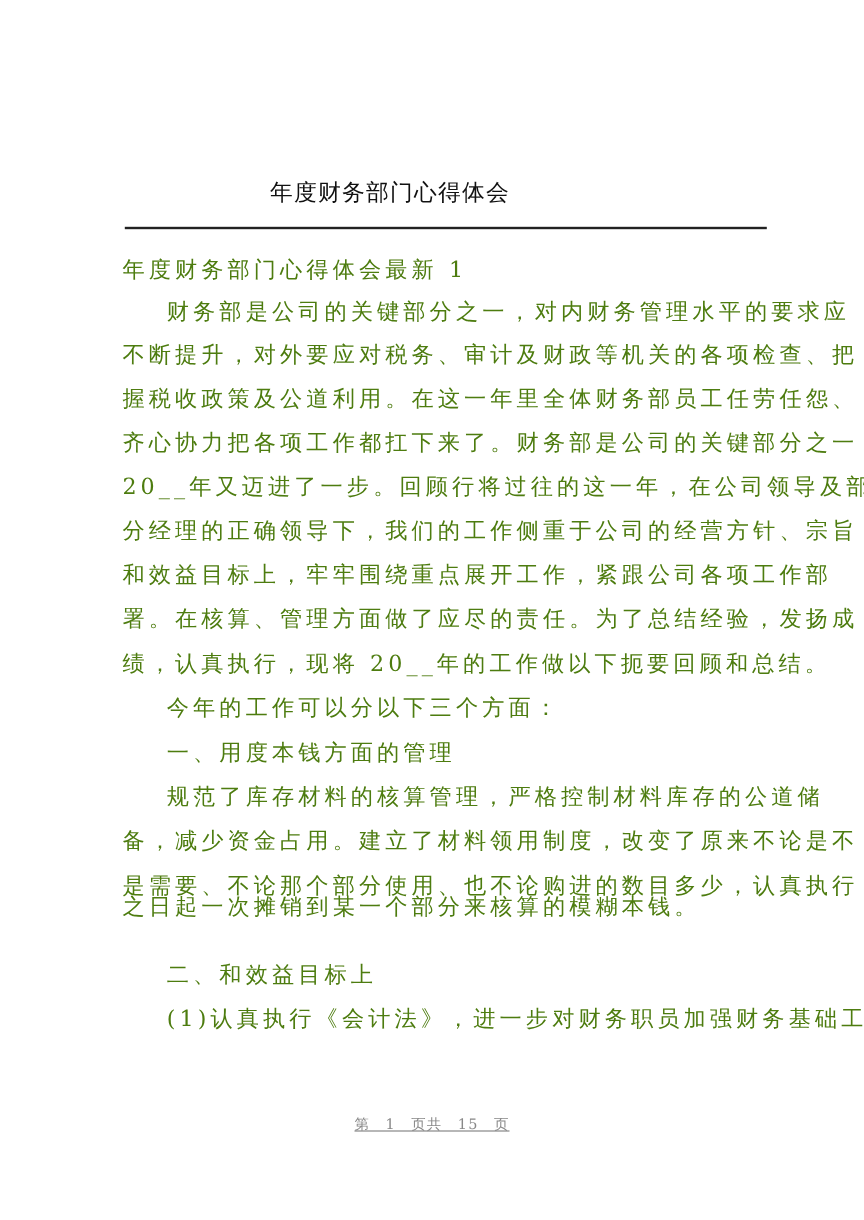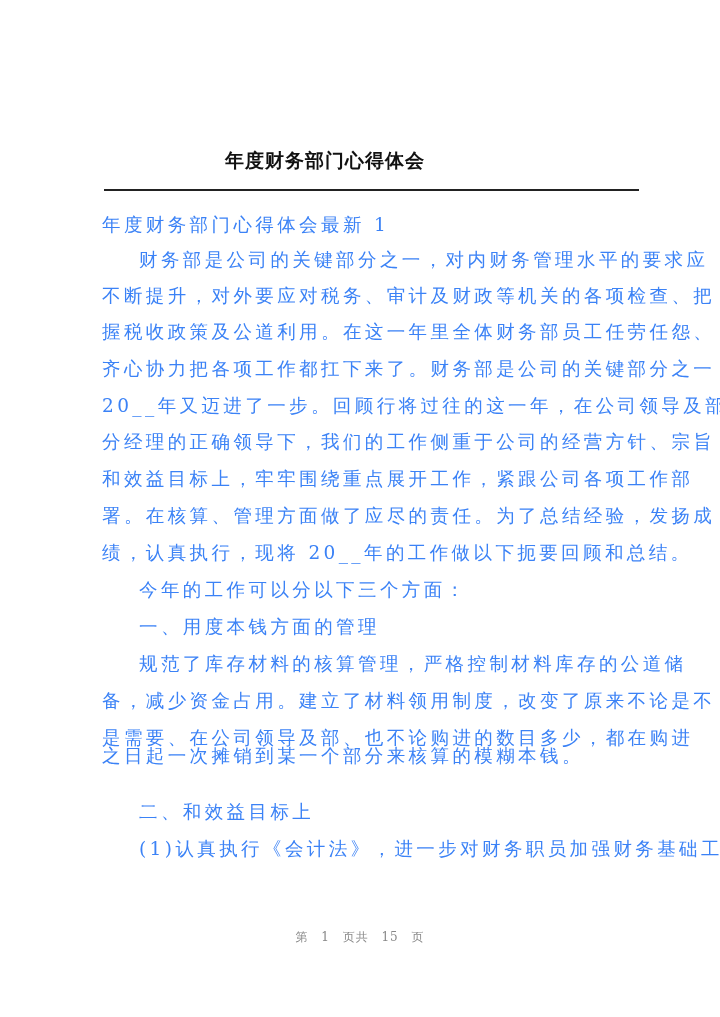--- a/index.html
+++ b/index.html
@@ -1,26 +1,26 @@
 <!DOCTYPE html>
 <html><head>
 <meta charset="utf-8">
 <style>
   html, body { margin: 0; padding: 0; background: #ffffff; }
   body { width: 720px; height: 1017px; position: relative; overflow: hidden;
          font-family: "DejaVu Serif", "Liberation Serif", serif; color: #222; }
   .title { position: absolute; top: 148px; left: 0; width: 650px; text-align: center;
-           font-family: "DejaVu Sans", "Liberation Sans", sans-serif; font-weight: bold;
+           font-family: "DejaVu Sans", "Liberation Sans", sans-serif; font-weight: normal;
            font-size: 19px; color: #111; letter-spacing: 1px; }
   .rule { position: absolute; top: 189px; left: 104px; width: 535px; height: 2px; background: #222; }
   .line { position: absolute; left: 102px; font-size: 18.5px; letter-spacing: 3.4px;
-          white-space: nowrap; color: #3b82f6; }
+          white-space: nowrap; color: #4d7c0f; }
   .indent { left: 139px; }
   .footer { position: absolute; top: 929px; left: 0; width: 720px; text-align: center;
-            font-size: 12px; color: #888; word-spacing: 8px; letter-spacing: 1px; }
+            font-size: 12px; color: #888; word-spacing: 8px; letter-spacing: 1px; text-decoration: underline; }
 </style>
 </head>
 <body>
 
 <div class="title">年度财务部门心得体会</div>
 <div class="rule"></div>
 
 <div class="line" style="top:212px">年度财务部门心得体会最新 1</div>
 
 <div class="line indent" style="top:247px">财务部是公司的关键部分之一，对内财务管理水平的要求应</div>
@@ -29,18 +29,18 @@
 <div class="line" style="top:356px">齐心协力把各项工作都扛下来了。财务部是公司的关键部分之一</div>
 <div class="line" style="top:393px">20__年又迈进了一步。回顾行将过往的这一年，在公司领导及部</div>
 <div class="line" style="top:429px">分经理的正确领导下，我们的工作侧重于公司的经营方针、宗旨</div>
 <div class="line" style="top:466px">和效益目标上，牢牢围绕重点展开工作，紧跟公司各项工作部</div>
 <div class="line" style="top:503px">署。在核算、管理方面做了应尽的责任。为了总结经验，发扬成</div>
 <div class="line" style="top:540px">绩，认真执行，现将 20__年的工作做以下扼要回顾和总结。</div>
 <div class="line indent" style="top:577px">今年的工作可以分以下三个方面：</div>
 <div class="line indent" style="top:614px">一、用度本钱方面的管理</div>
 <div class="line indent" style="top:651px">规范了库存材料的核算管理，严格控制材料库存的公道储</div>
 <div class="line" style="top:688px">备，减少资金占用。建立了材料领用制度，改变了原来不论是不</div>
-<div class="line" style="top:725px">是需要、在公司领导及部、也不论购进的数目多少，都在购进</div>
+<div class="line" style="top:725px">是需要、不论那个部分使用、也不论购进的数目多少，认真执行</div>
 <div class="line" style="top:743px">之日起一次摊销到某一个部分来核算的模糊本钱。</div>
 <div class="line indent" style="top:799px">二、和效益目标上</div>
 <div class="line indent" style="top:836px">(1)认真执行《会计法》，进一步对财务职员加强财务基础工</div>
 
 <div class="footer">第 1 页共 15 页</div>
 
 </body></html>

